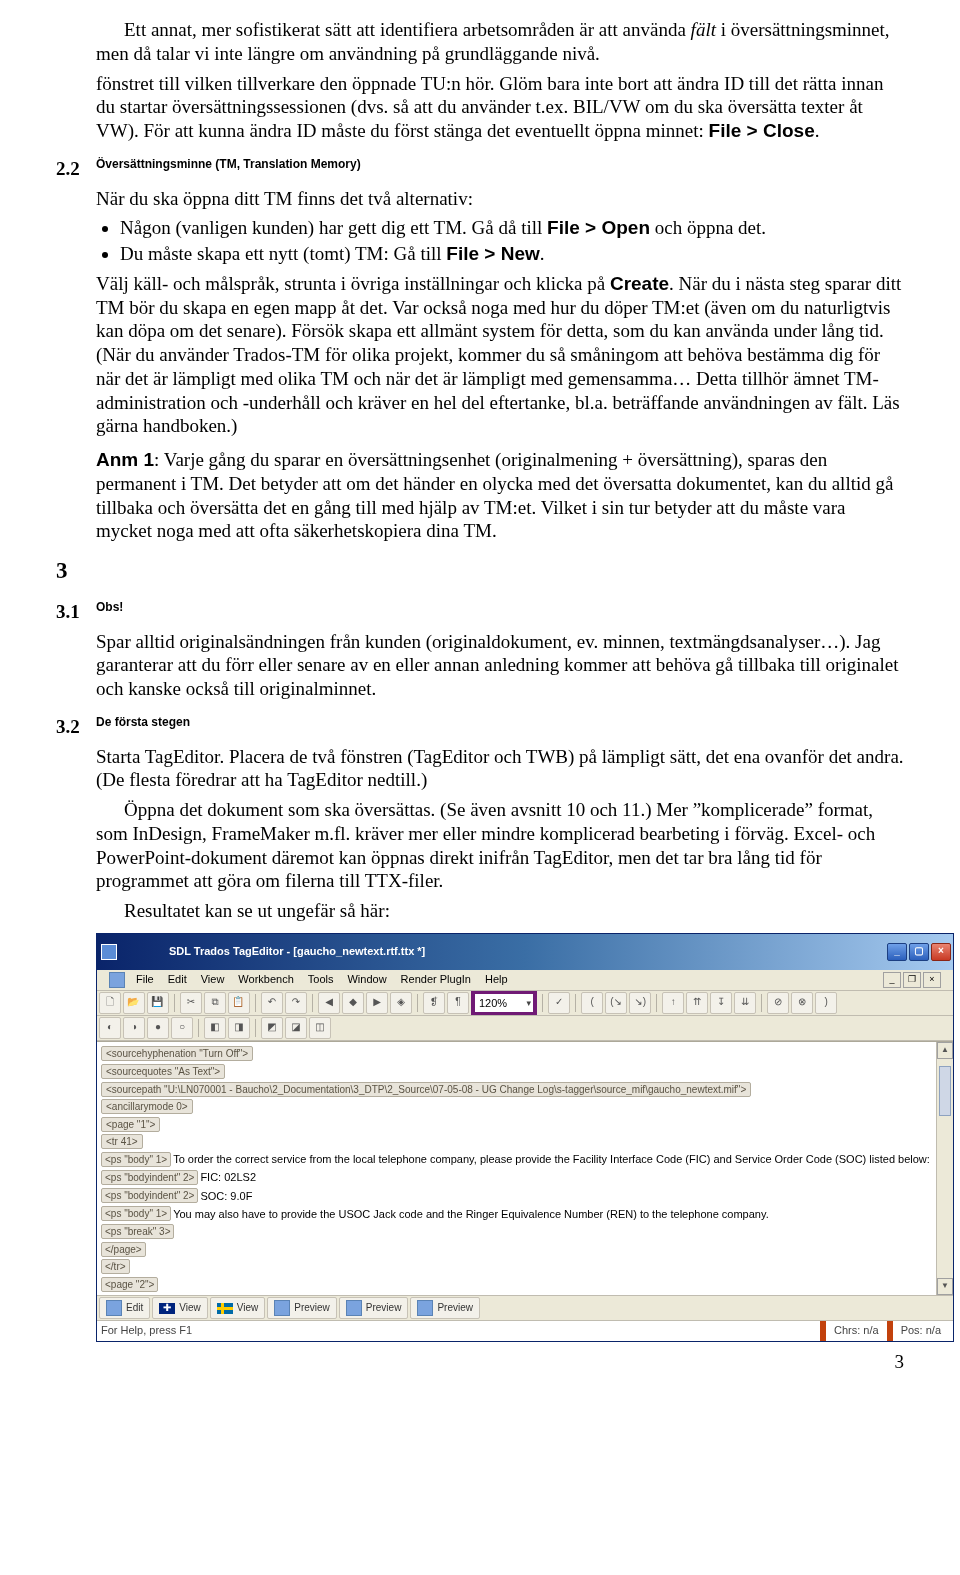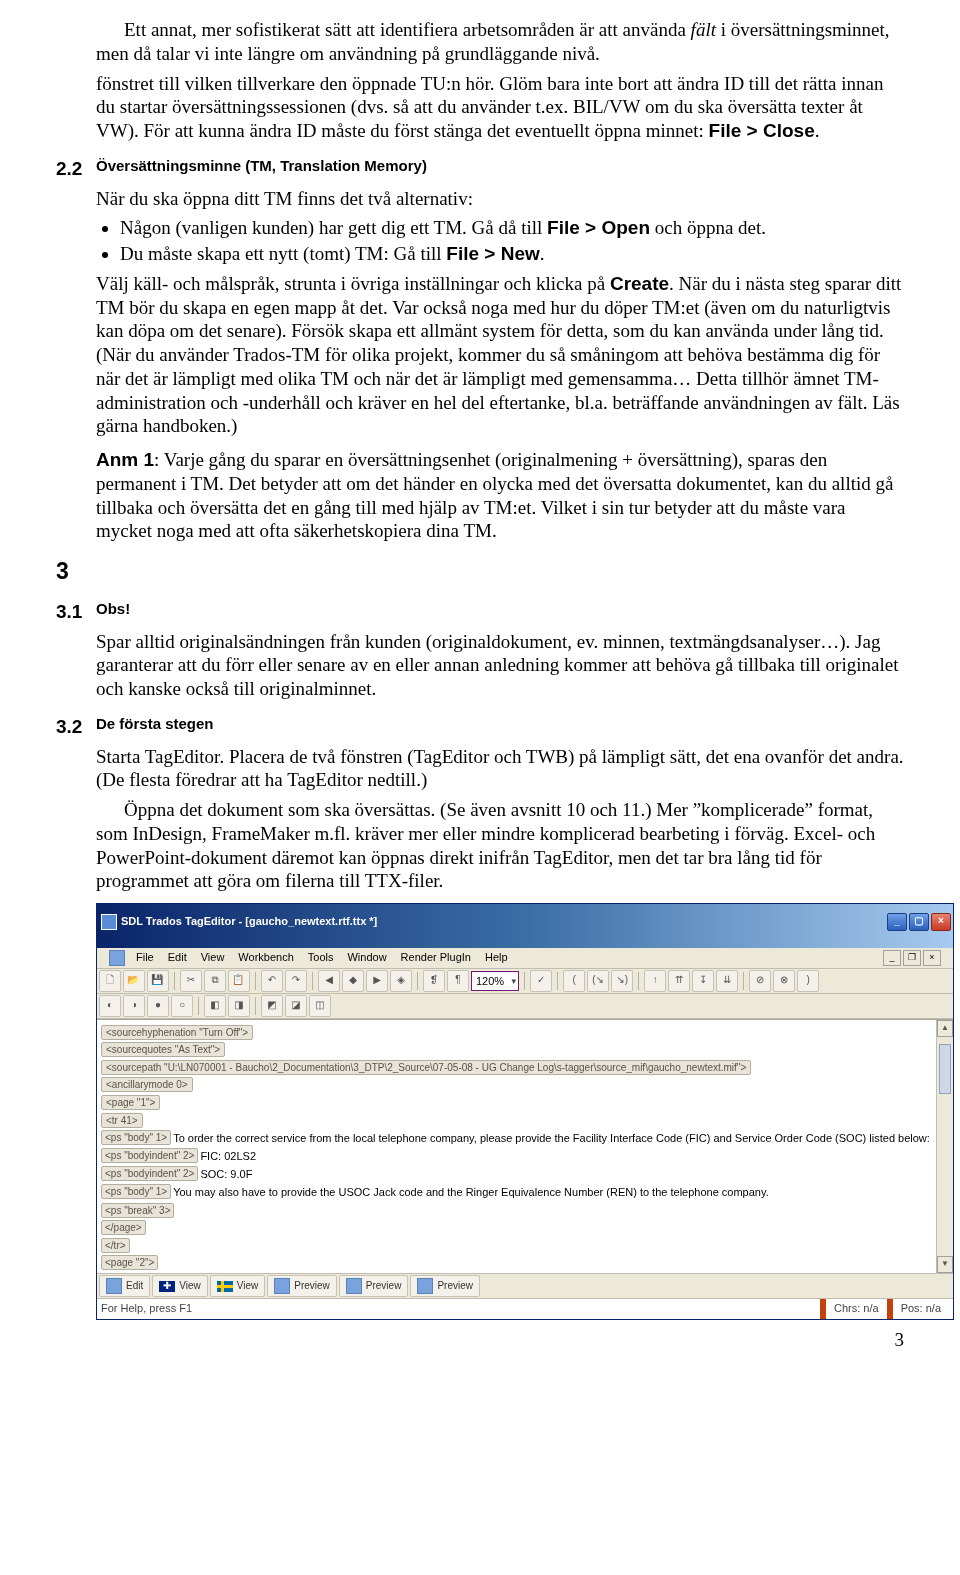--- a/index.html
+++ b/index.html
@@ -26,28 +26,28 @@
   .arial { font-family: Arial, Helvetica, sans-serif; }
   .section-row {
     display: flex;
     align-items: flex-start;
     margin-top: 14px;
     margin-bottom: 6px;
   }
   .section-num {
     width: 40px;
     flex: 0 0 40px;
-    font-family: Liberation Sans, sans-serif;
+    font-family: Liberation Serif, serif;
     font-weight: bold;
     font-size: 19px;
   }
   .section-title {
     font-family: Arial, Helvetica, sans-serif;
     font-weight: bold;
-    font-size: 15px;
+    font-size: 12px;
   }
   .section-row.big .section-num,
   .section-row.big .section-title {
     font-size: 23px;
   }
   ul.bullets {
     margin: 4px 0 6px 0;
     padding-left: 24px;
   }
   ul.bullets li {
@@ -69,21 +69,22 @@
     font-size: 11px;
     background: #ece9d8;
   }
   .titlebar {
     display: flex;
     align-items: center;
     height: 36px;
     background: linear-gradient(to right, #0a246a, #3a6ea5, #a6caf0);
     color: #fff;
     font-weight: bold;
-    padding: 0 2px 8px 4px;
+    padding: 0 2px 0 4px;
+    gap: 48px;
   }
   .titlebar .title-icon {
     width: 14px; height: 14px;
     background: #5a8cd6;
     border: 1px solid #fff;
     margin-right: 4px;
   }
   .titlebar .title-text { flex: 1; font-size: 11px; white-space: nowrap; overflow: hidden; }
   .win-btns { display: flex; gap: 2px; }
   .win-btn {
@@ -143,24 +144,24 @@
     flex: 0 0 auto;
   }
   .tb-sep {
     width: 1px; height: 18px;
     background: #b5b1a5;
     margin: 0 3px;
     flex: 0 0 auto;
   }
   .tb-combo {
     height: 18px;
-    border: 1px solid #701a75;
+    border: 4px solid #701a75;
     background: #fff;
     font-size: 11px;
-    padding: 0 14px 0 4px;
+    padding: 0 26px 0 4px;
     line-height: 18px;
     position: relative;
     flex: 0 0 auto;
   }
   .tb-combo::after {
     content: "▾";
     position: absolute;
     right: 2px; top: 0;
     font-size: 9px;
     color: #444;
@@ -326,20 +327,21 @@
     <p class="para">Spar alltid originalsändningen från kunden (originaldokument, ev. minnen, textmängds­analyser…). Jag garanterar att du förr eller senare av en eller annan anledning kommer att behöva gå tillbaka till originalet och kanske också till originalminnet.</p>
   </div>
 
   <div class="section-row">
     <div class="section-num">3.2</div>
     <div class="section-title">De första stegen</div>
   </div>
   <div class="indent-block">
     <p class="para">Starta TagEditor. Placera de två fönstren (TagEditor och TWB) på lämpligt sätt, det ena ovanför det andra. (De flesta föredrar att ha TagEditor nedtill.)</p>
     <p class="para" style="text-indent:28px;">Öppna det dokument som ska översättas. (Se även avsnitt 10 och 11.) Mer ”komplicerade” format, som InDesign, FrameMaker m.fl. kräver mer eller mindre komplicerad bearbeting i förväg. Excel- och PowerPoint-dokument däremot kan öppnas direkt inifrån TagEditor, men det tar bra lång tid för programmet att göra om filerna till TTX-filer.</p>
+    <p class="para" style="text-indent:28px;">Resultatet kan se ut ungefär så här:</p>
   </div>
 
   <div class="app-window">
     <div class="titlebar">
       <div class="title-icon"></div>
       <div class="title-text">SDL Trados TagEditor - [gaucho_newtext.rtf.ttx *]</div>
       <div class="win-btns">
         <div class="win-btn">_</div>
         <div class="win-btn">▢</div>
         <div class="win-btn close">×</div>

